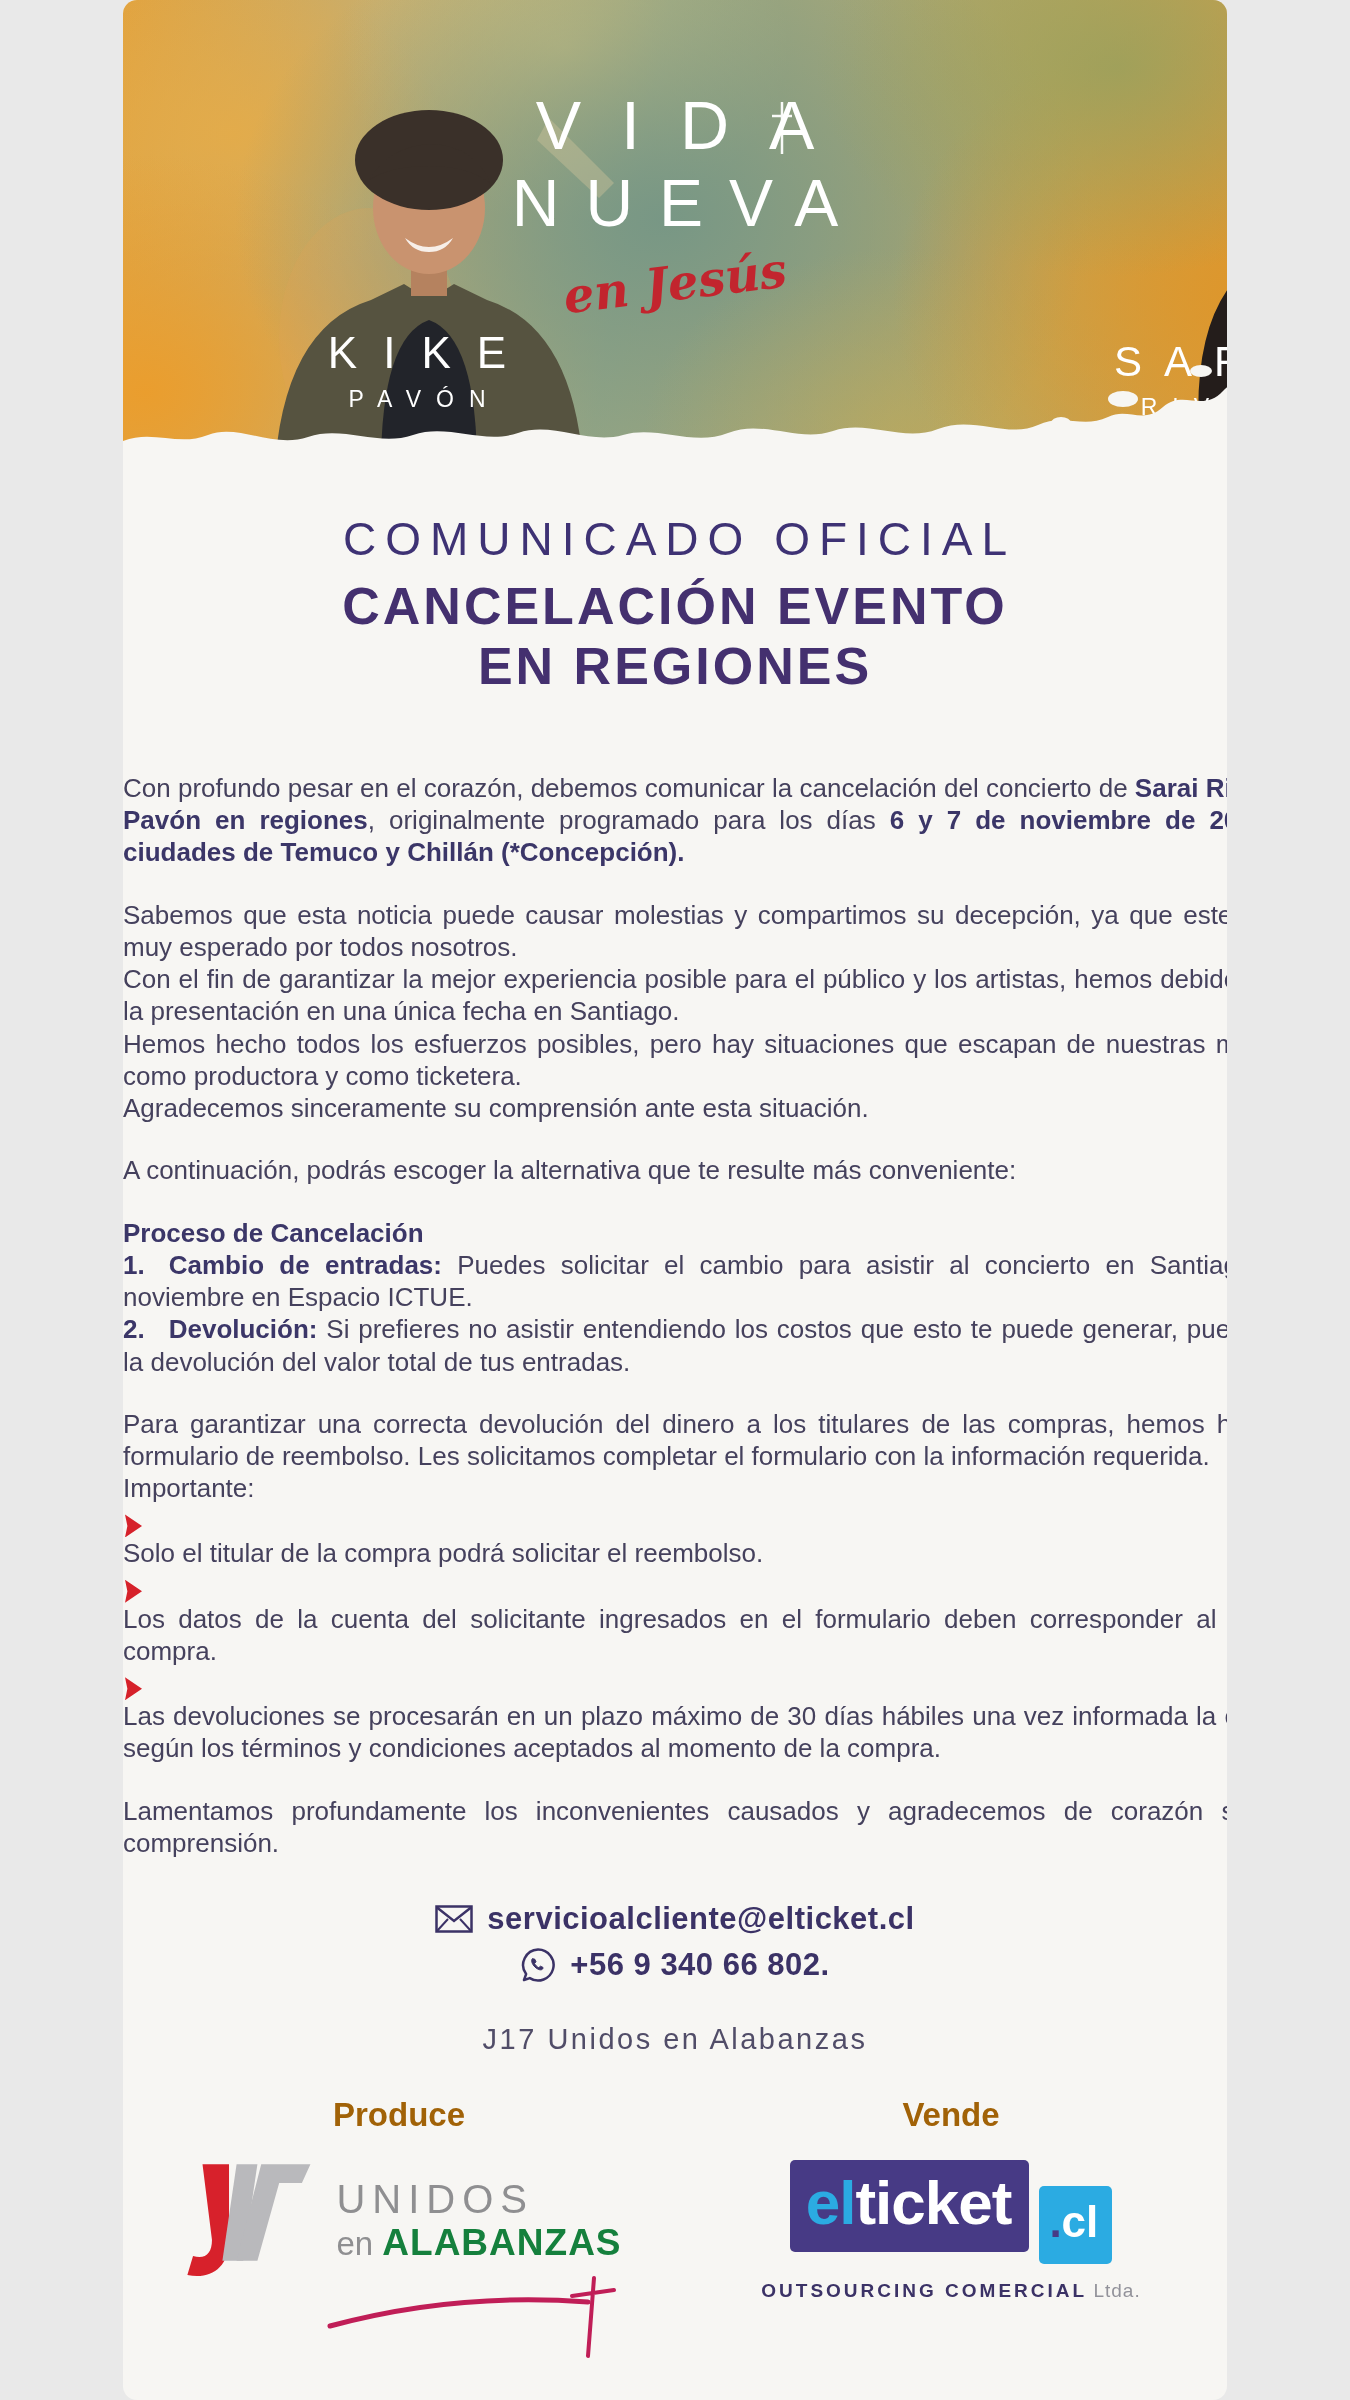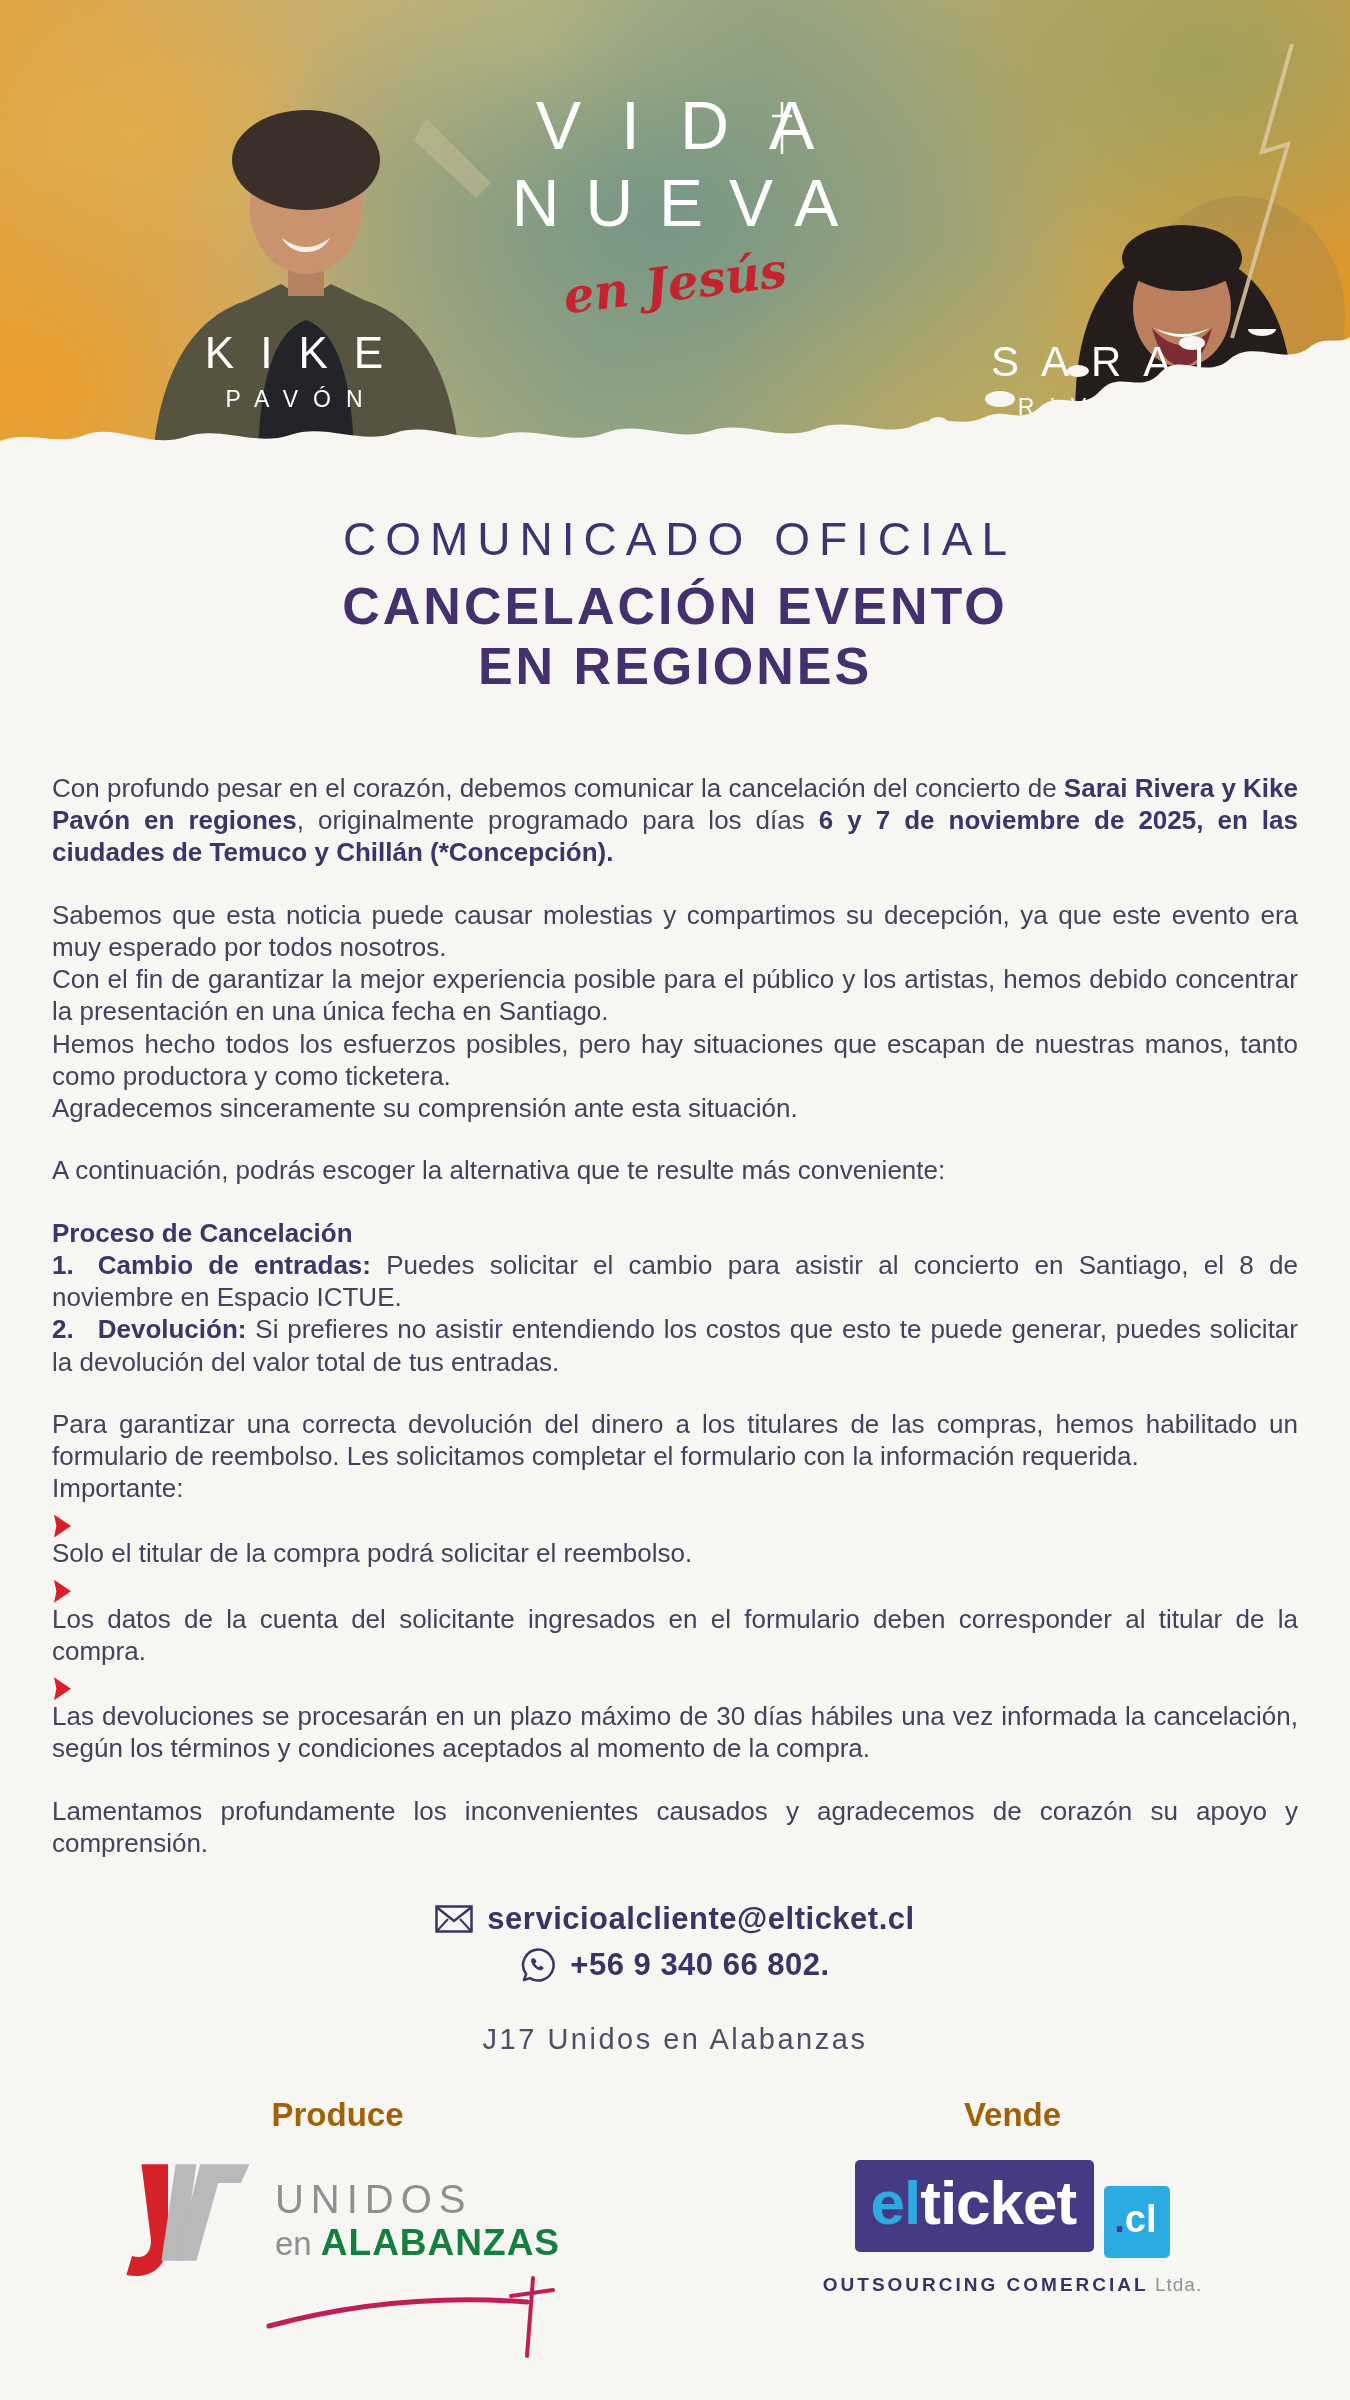--- a/index.html
+++ b/index.html
@@ -1,19 +1,20 @@
 <!DOCTYPE html>
 <html lang="es"><head>
 <meta charset="utf-8">
 <style>
   html,body{margin:0;padding:0;background:#e9e9e9;}
   .poster{
-    position:relative;width:1350px;height:2400px;margin:0 auto;
+    position:relative;width:1104px;height:2400px;margin:0 auto;
     background:#f7f6f3;overflow:hidden;
     font-family:"Liberation Sans",sans-serif;
+    border-radius:14px;
   }
   
   .header{
     position:relative;height:478px;overflow:hidden;
     background:
       radial-gradient(ellipse 430px 300px at 90% 14%, rgba(154,160,92,.85), rgba(154,160,92,0) 70%),
       radial-gradient(ellipse 480px 390px at 101% 62%, rgba(222,150,42,.92), rgba(222,150,42,0) 72%),
       radial-gradient(ellipse 360px 260px at 70% 90%, rgba(190,170,90,.55), rgba(190,170,90,0) 70%),
       radial-gradient(ellipse 580px 430px at 49% 46%, rgba(118,150,133,.95), rgba(118,150,133,0) 74%),
       radial-gradient(ellipse 320px 250px at 40% 10%, rgba(214,196,126,.75), rgba(214,196,126,0) 70%),
@@ -79,21 +80,21 @@
   .elt-wrap{display:inline-block;margin-top:26px;text-align:center;}
   .elt-main{display:flex;align-items:flex-start;justify-content:center;}
   .elt-purple{
     background:#473a85;border-radius:5px;padding:12px 18px 18px 16px;
     font-size:62px;font-weight:700;letter-spacing:-1px;line-height:1;
   }
   .elt-el{color:#2babe2;}
   .elt-ticket{color:#ffffff;}
   .elt-cl{
     background:#2babe2;border-radius:5px;margin-left:10px;margin-top:26px;
-    padding:14px 14px 20px 10px;font-size:38px;font-weight:700;line-height:1;color:#fff;
+    padding:14px 14px 20px 10px;font-size:44px;font-weight:700;line-height:1;color:#fff;
   }
   .elt-dot{color:#473a85;}
   .elt-sub{margin-top:16px;font-size:19px;}
   .elt-sub-main{font-weight:700;color:#3b3266;letter-spacing:3px;}
   .elt-sub-ltda{color:#92929a;letter-spacing:1px;}
 </style>
 </head>
 <body>
 
 <div class="poster">

